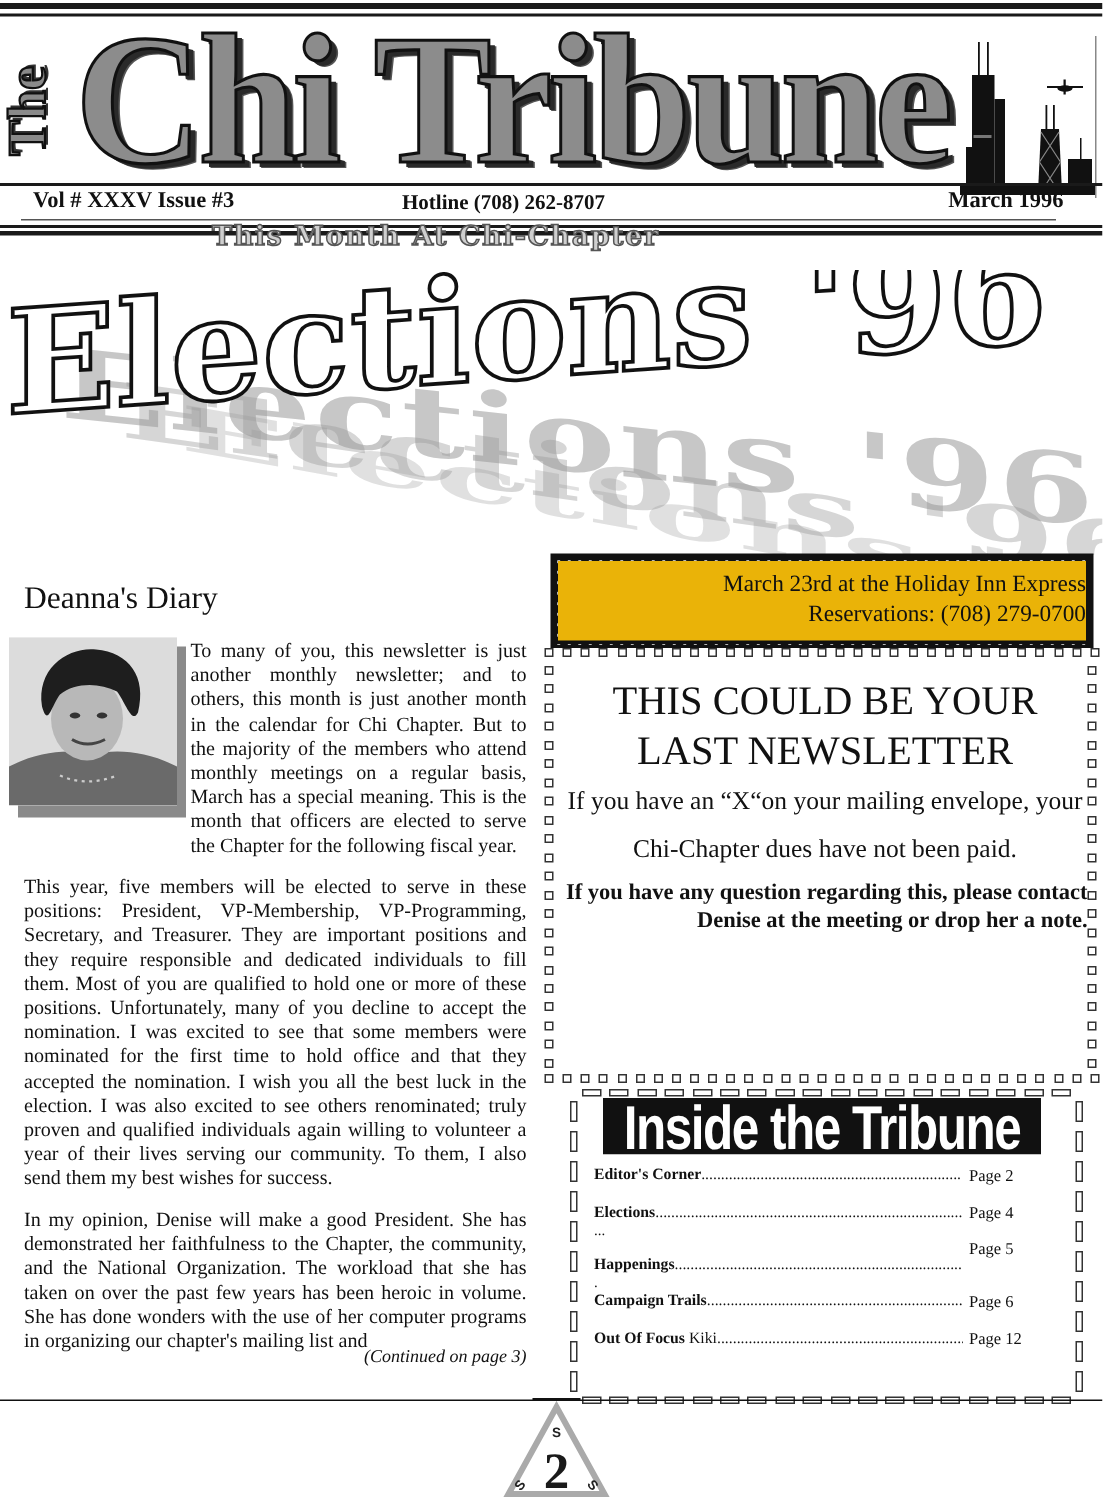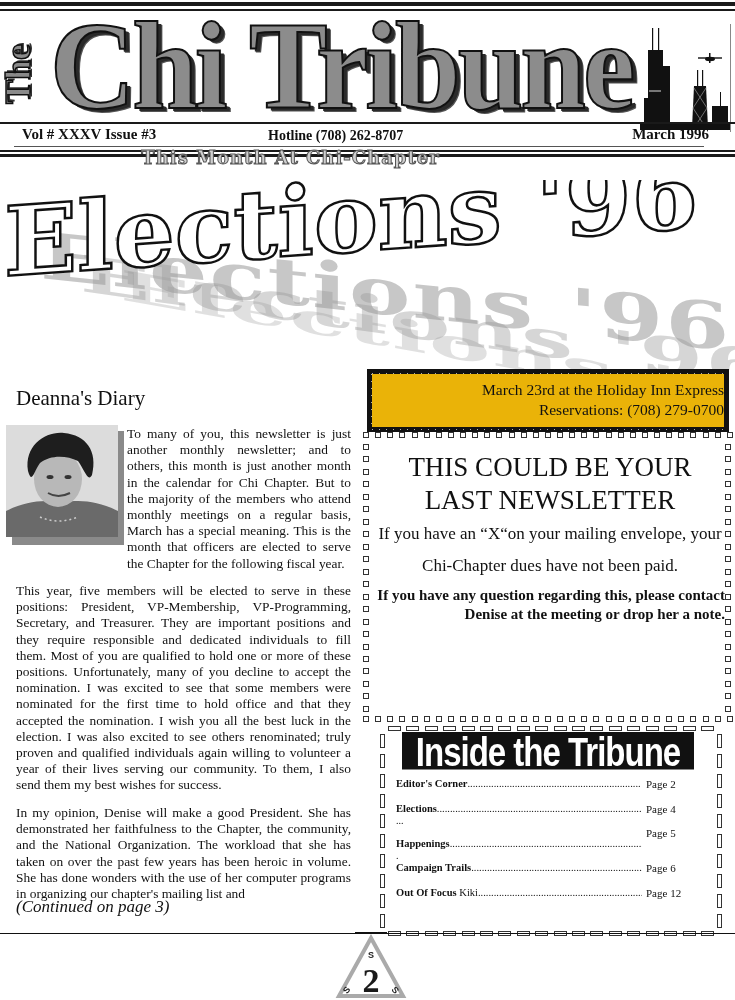--- a/index.html
+++ b/index.html
@@ -59,21 +59,21 @@
 
   
   .diary-title { position: absolute; left: 16px; top: 386px; font-size: 21px; font-weight: normal; }
   .photo-frame { position: absolute; left: 6px; top: 425px; width: 115px; height: 120px; }
   .photo-shadow { position: absolute; left: 6px; top: 6px; width: 112px; height: 114px; background: #8a8a8a; }
   .photo { position: absolute; left: 0; top: 0; width: 112px; height: 112px; background: #d9d9d9; overflow: hidden; }
   .body-text { font-size: 13.4px; line-height: 16.2px; text-align: justify; color: #111; }
   .p1 { position: absolute; left: 127px; top: 426px; width: 224px; }
   .p2 { position: absolute; left: 16px; top: 583px; width: 335px; }
   .p3 { position: absolute; left: 16px; top: 805px; width: 335px; }
-  .continued { position: absolute; left: 16px; top: 897px; width: 335px; text-align: left; font-style: italic; font-size: 17px; }
+  .continued { position: absolute; left: 16px; top: 897px; width: 335px; text-align: right; font-style: italic; font-size: 12px; }
 
   
   .meeting-box {
     position: absolute; left: 367px; top: 369px; width: 362px; height: 63px;
     background: #111; padding: 5px;
   }
   .meeting-box::before {
     content: ""; position: absolute; left: 2px; top: 2px; right: 2px; bottom: 2px;
     background-image: radial-gradient(circle, #fff 0.9px, transparent 1.2px);
     background-size: 7px 7px;

